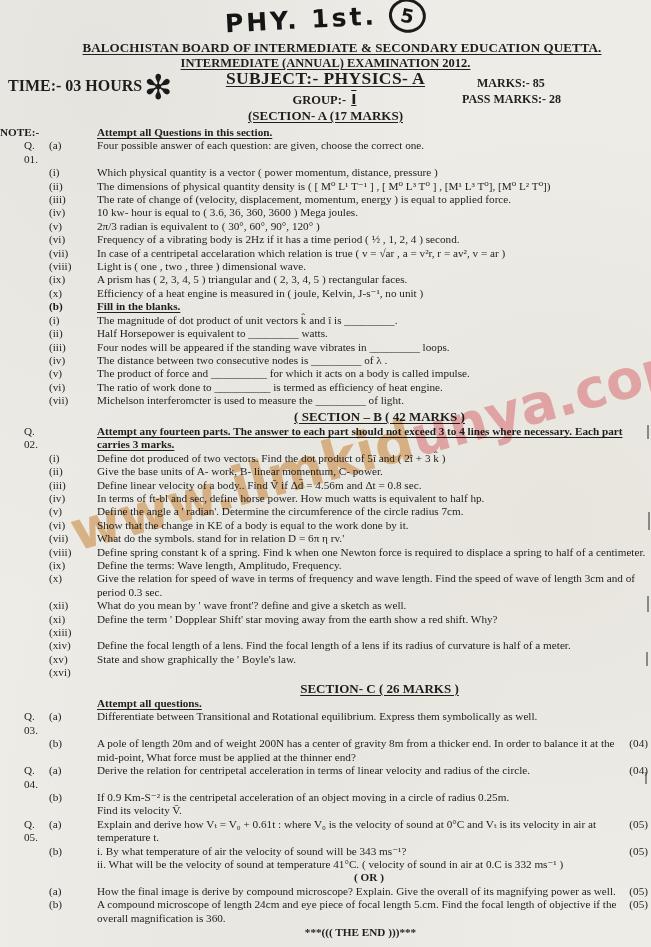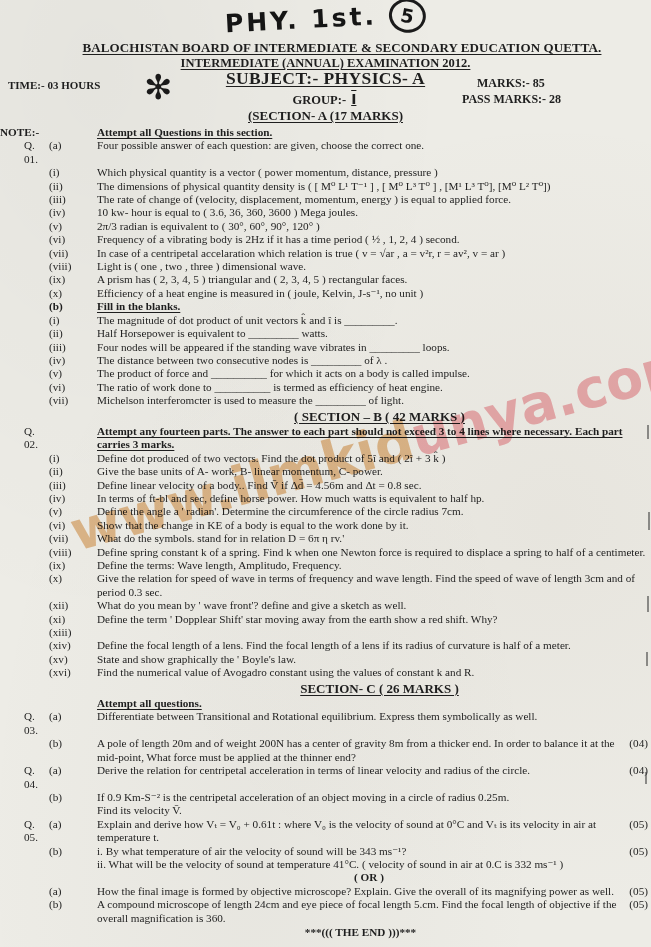--- a/index.html
+++ b/index.html
@@ -20,21 +20,21 @@
   
   .header { position:relative; height:126px; }
   .hand { position:absolute; left:0; right:0; top:3px; text-align:center;
           font-family:"DejaVu Sans",sans-serif; font-weight:bold; font-size:25px;
           letter-spacing:3px; transform:rotate(-3deg); color:#151515; }
   .circle { display:inline-block; width:31px; height:28px; border:3px solid #1b1b1b;
             border-radius:50%; font-size:19px; line-height:28px; text-align:center;
             transform:rotate(14deg); margin-left:12px; vertical-align:middle; letter-spacing:0; }
   .board { position:absolute; top:41px; left:0; right:0; font-size:13px; letter-spacing:0.1px;margin-left:33px; }
   .exam  { position:absolute; top:57px; left:0; right:0; font-size:12.5px; }
-  .time  { position:absolute; top:79px; left:8px; font-size:11px;font-family:Liberation Serif, serif; }
+  .time  { position:absolute; top:79px; left:8px; font-size:16px;font-family:Liberation Serif, serif; }
   .aster { position:absolute; top:71px; left:144px; font-size:34px; line-height:34px; color:#1a1a1a; }
   .subject { position:absolute; top:72px; left:0; right:0; }
   .subject span { font-size:17.5px; letter-spacing:0.4px; }
   .marks { position:absolute; top:77px; left:477px; font-size:12px; }
   .group { position:absolute; top:93px; left:0; right:0; font-size:12.5px; }
   .hand-i { font-family:"DejaVu Sans",sans-serif; font-size:14px; font-weight:bold;
             text-decoration:overline underline; padding:0 2px; }
   .passmarks { position:absolute; top:93px; left:462px; font-size:12px; }
   .secA { position:absolute; top:109px; left:0; right:0; }
   .secA span { font-size:13px; }
@@ -275,21 +275,20 @@
         <div class="ct">Define the focal length of a lens. Find the focal length of a lens if its radius of curvature is half of a meter.</div>
       </div>
     <div class="row">
         <div class="cq"></div>
         <div class="cs">(xv)</div>
         <div class="ct">State and show  graphically the ' Boyle's law.</div>
       </div>
     <div class="row">
         <div class="cq"></div>
         <div class="cs">(xvi)</div>
-        <div class="ct">Find the numerical value of Avogadro constant using the values of constant k and R.</div>
       </div>
 
     <div class="sec-head"><span class="b u">SECTION- C ( 26 MARKS )</span></div>
 
     <div class="row">
       <div class="spacer"></div>
       <div class="ct"><span class="b u">Attempt all questions.</span></div>
     </div>
 
     <div class="row">
@@ -329,21 +328,21 @@
         <div><span class="mk">(05)</span><span>i.  By what temperature of air the velocity of sound will be 343 ms⁻¹?</span></div>
         <div>ii. What will be the velocity of sound at temperature 41°C. ( velocity of sound in air at 0.C is 332 ms⁻¹ )</div>
       </div>
     </div>
 
     <div class="or-line">( OR )</div>
 
     <div class="row">
       <div class="cq"></div>
       <div class="cs">(a)</div>
-      <div class="ct"><span class="mk">(05)</span><span>How the final image is formed by objective microscope? Explain. Give the overall of its magnifying power as well.</span></div>
+      <div class="ct"><span class="mk">(05)</span><span>How the final image is derive by compound microscope? Explain. Give the overall of its magnifying power as well.</span></div>
     </div>
     <div class="row">
       <div class="cq"></div>
       <div class="cs">(b)</div>
       <div class="ct"><span class="mk">(05)</span><span>A compound microscope of length 24cm and eye piece of focal length 5.cm. Find the focal length of objective  if the overall magnification is 360.</span></div>
     </div>
 
     <div class="end-line">***((( THE END )))***</div>
 
   </div>

